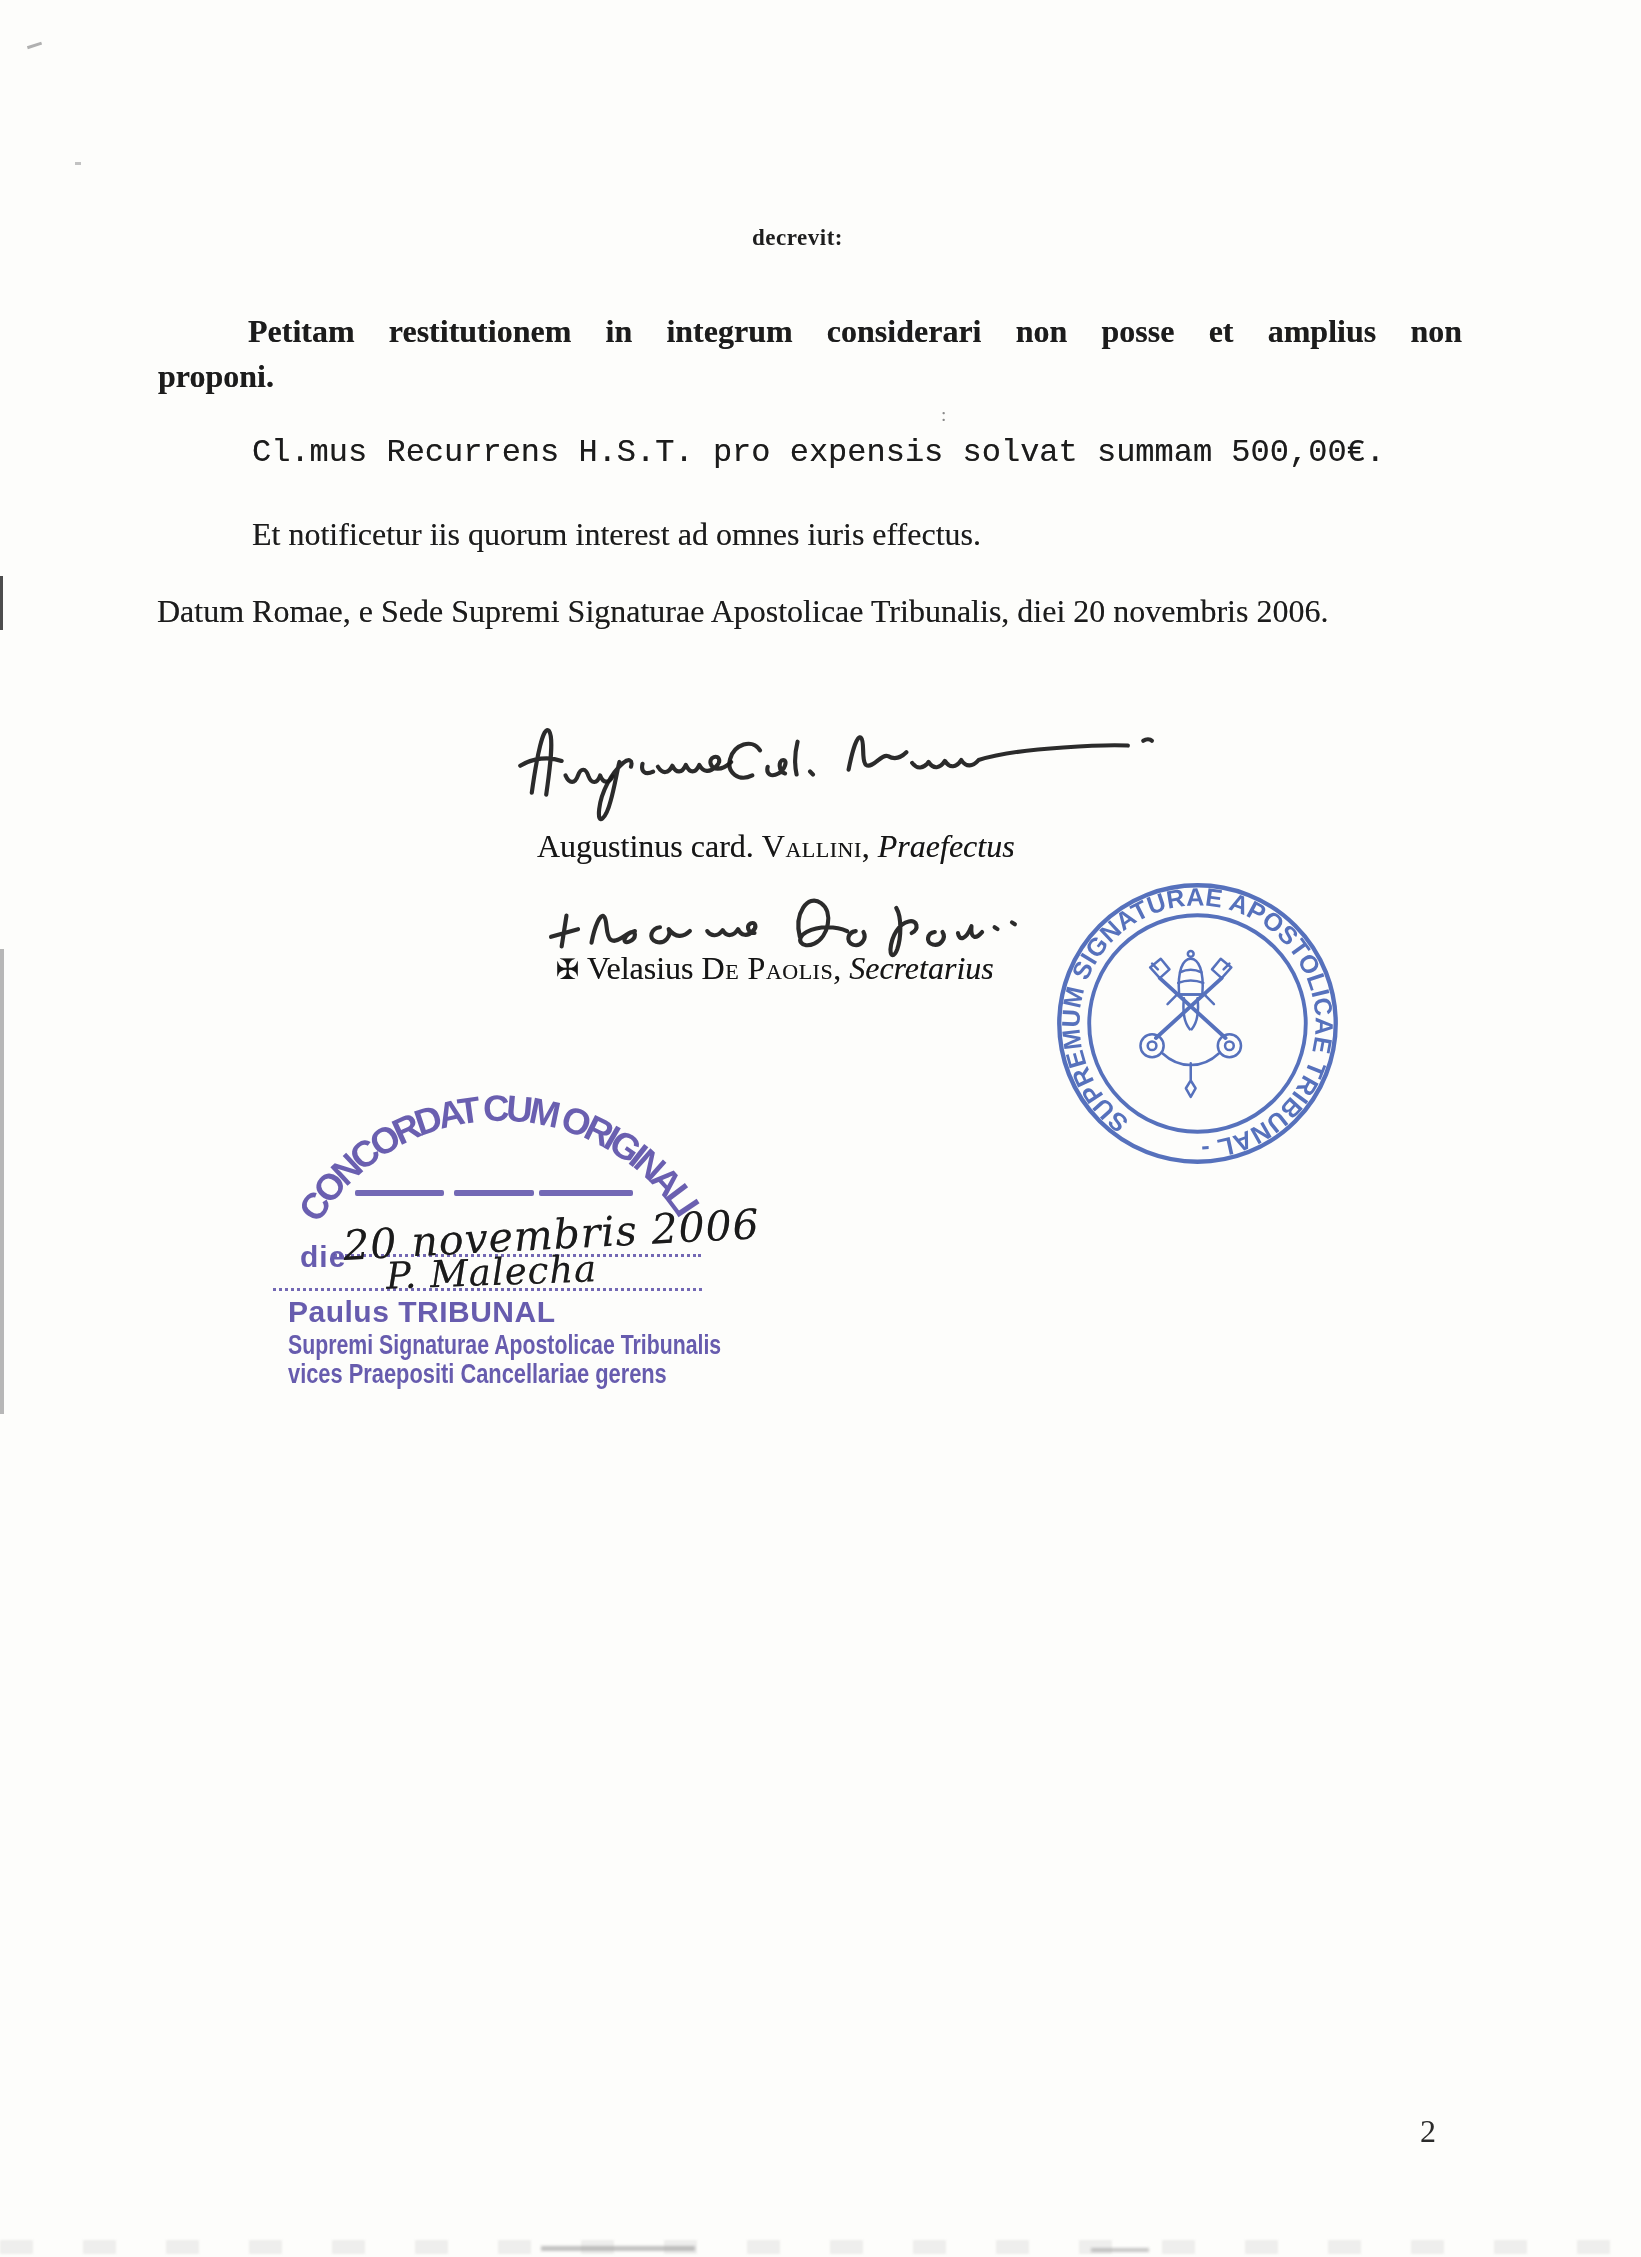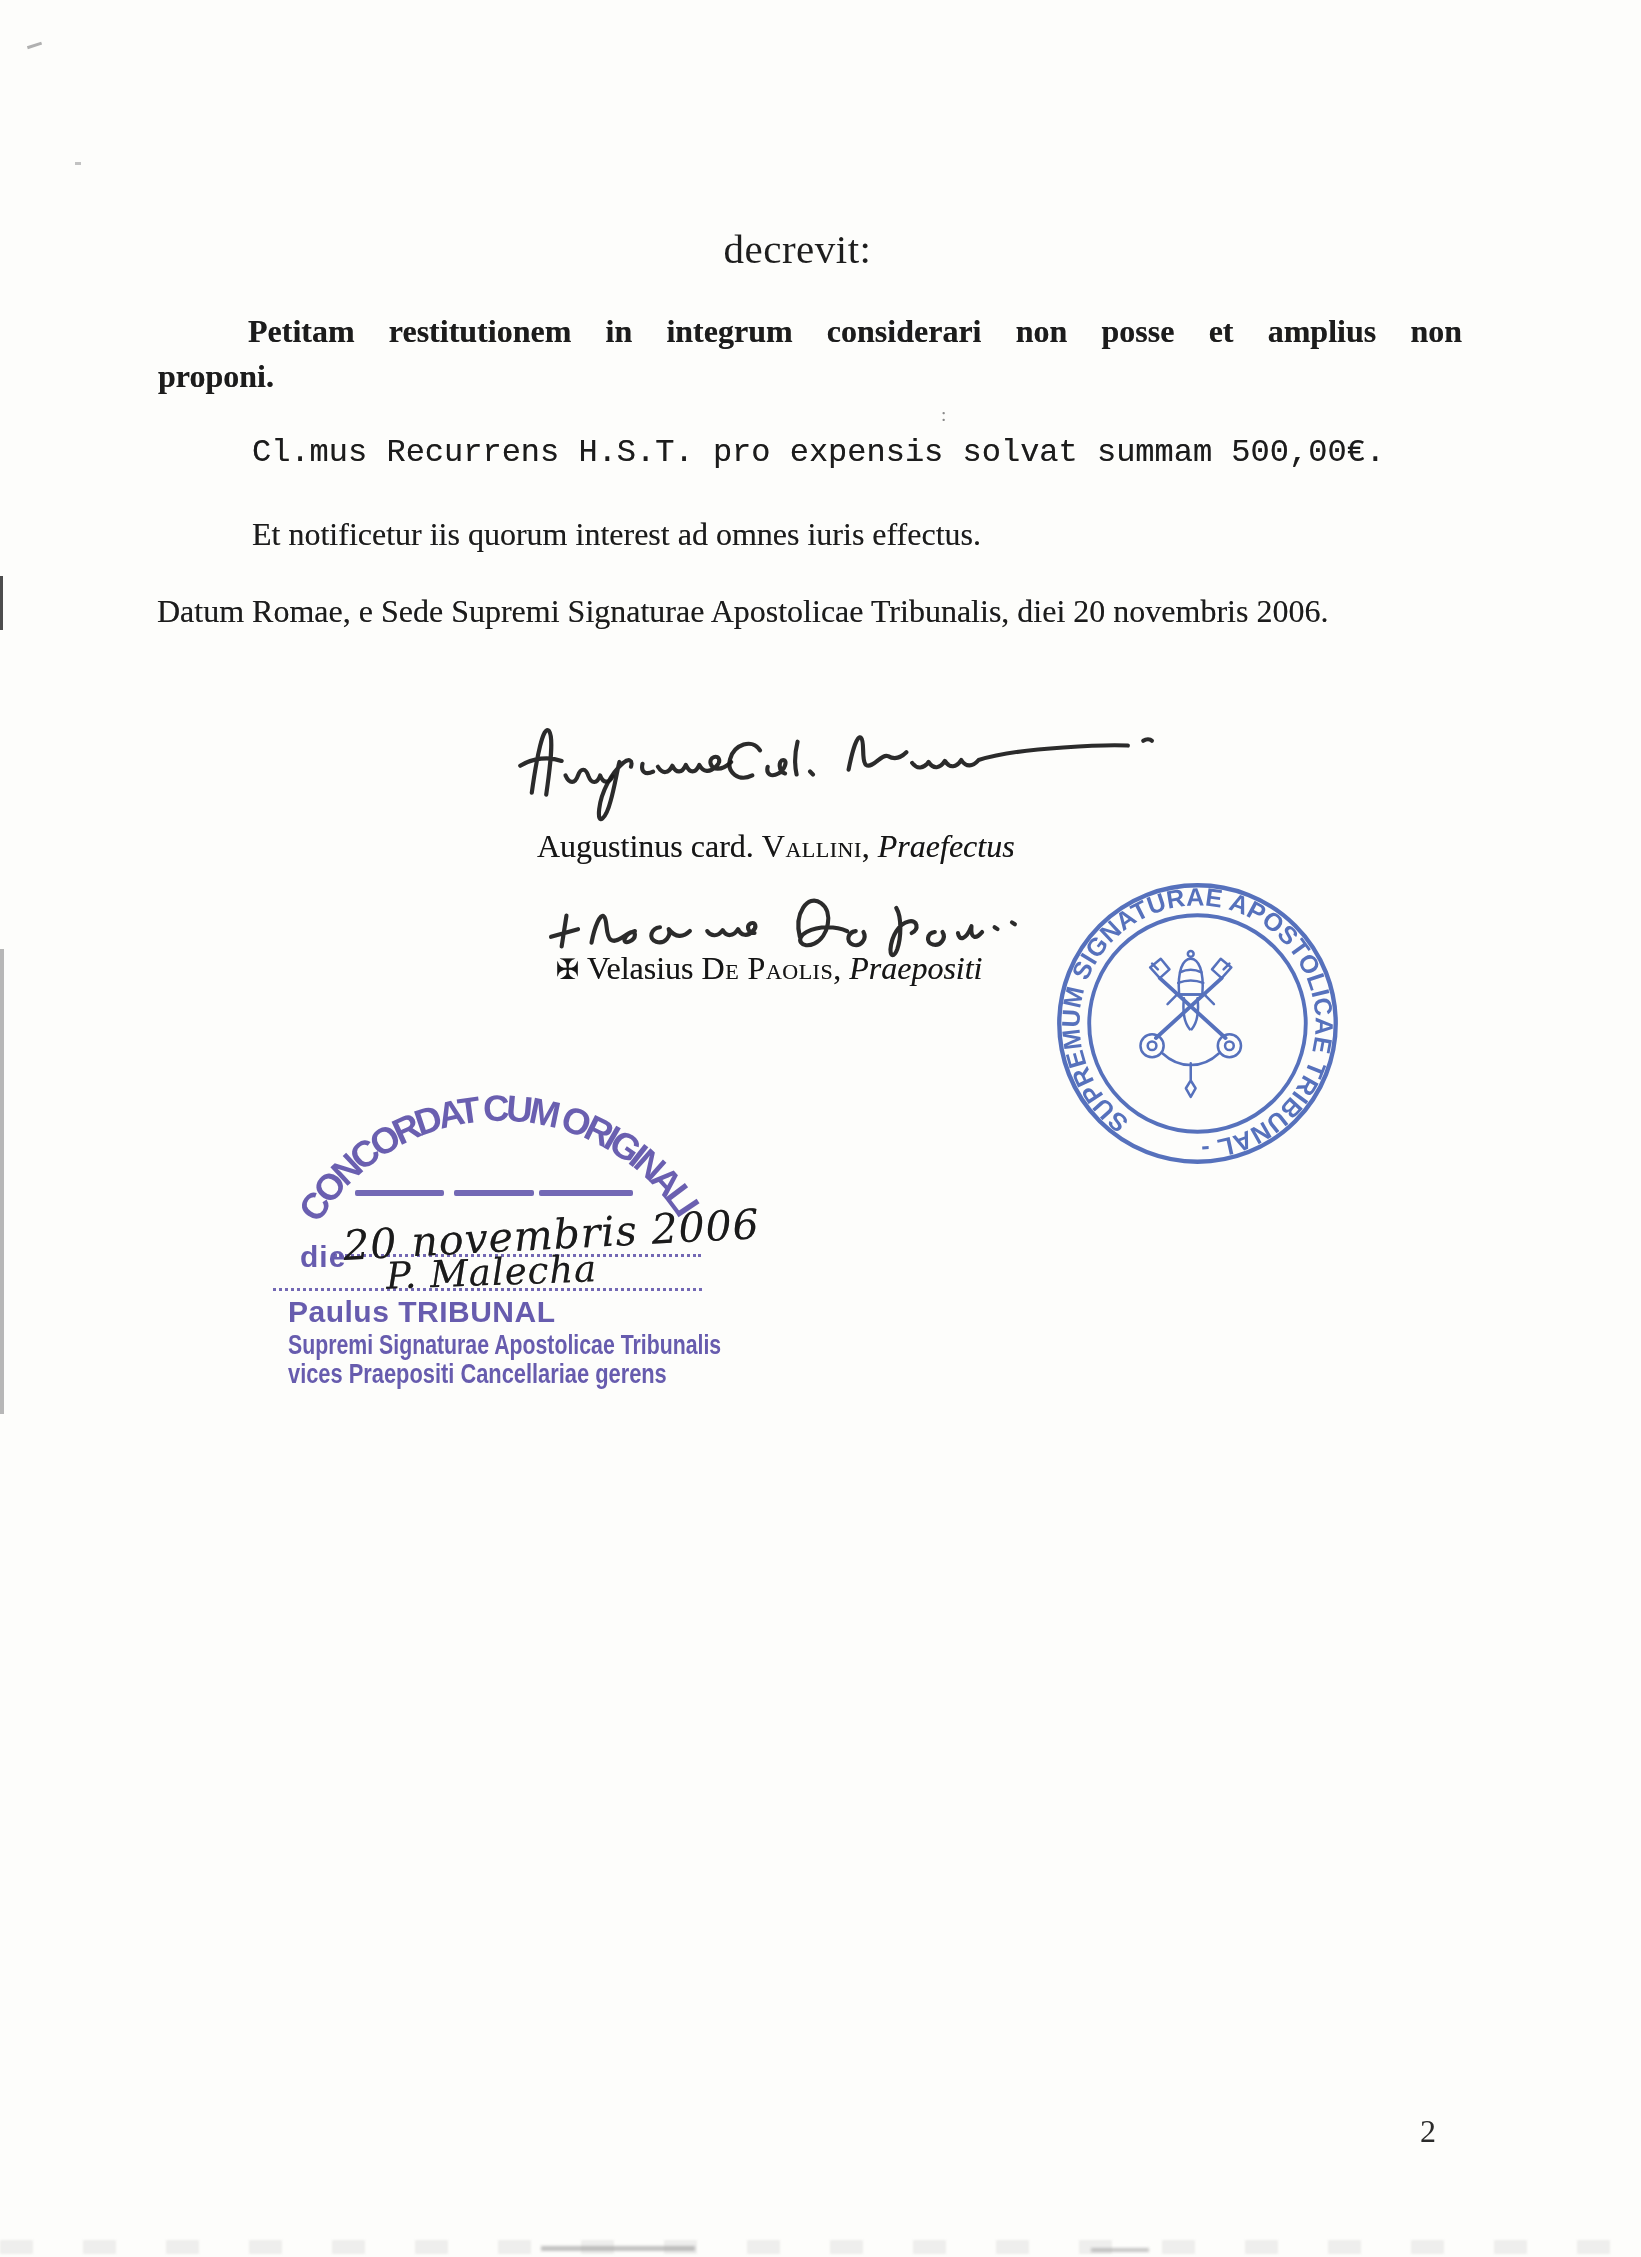--- a/index.html
+++ b/index.html
@@ -8,21 +8,21 @@
     background:#fdfdfb;overflow:hidden;
     font-family:"Liberation Serif", serif;color:#1e1e1e;
   }
   .abs{position:absolute;}
   .bodytext{
     font-size:32px;line-height:1.32;color:#1c1c1c;
     text-shadow:0 0 0.5px rgba(20,20,20,.55);
     white-space:nowrap;
   }
   .bold{font-weight:bold;}
-  .heading{font-size:41px;font-weight:normal;text-align:center;letter-spacing:0.5px;}
+  .heading{font-size:23px;font-weight:bold;text-align:center;letter-spacing:0.5px;}
   .justified{
     text-align:justify;text-align-last:justify;white-space:normal;
   }
   .caption{font-size:32px;white-space:nowrap;color:#161616;text-shadow:0 0 0.5px rgba(20,20,20,.5);}
   .smallcaps{font-variant:small-caps;letter-spacing:0.5px;}
   .ital{font-style:italic;}
   .crossglyph{font-family:"DejaVu Sans", sans-serif;font-size:28px;}
   
   .stamp{color:#5b4fa8;font-family:"Liberation Sans", sans-serif;}
   .stamp-die{font-size:30px;font-weight:bold;letter-spacing:1px;opacity:.92;}
@@ -87,21 +87,21 @@
     <path d="M14,60 L42,52 M30,38 L25,70"></path>
     <path d="M56,66 c3,-16 9,-31 13,-27 c4,4 1,20 7,24 c6,4 13,-4 19,-7 c8,-4 8,6 0,9 c-8,3 -6,-8 6,-11"></path>
     <path d="M127,50 c-9,1 -13,12 -4,15 c9,3 16,-6 13,-13 c7,9 15,9 22,2"></path>
     <path d="M176,54 c4,6 11,6 16,-1 c4,7 11,7 16,-1 c3,7 10,8 15,2 c5,-4 3,-10 -2,-8 c-5,2 -3,10 4,10"></path>
     <path d="M272,60 c-6,-24 8,-45 22,-35 c13,9 8,35 -7,42 c-13,6 -21,-5 -8,-12 c13,-7 31,-6 42,-1 M330,54 c-8,1 -11,11 -3,14 c8,3 15,-6 11,-13"></path>
     <path d="M372,30 c6,10 5,31 1,43 c-3,8 -7,8 -7,0 c1,-14 9,-27 19,-29 c9,-2 11,8 3,12 M412,55 c-8,1 -10,11 -2,13 c8,2 14,-7 10,-13 M436,56 c1,8 8,8 14,-7 c-1,14 5,13 11,6"></path>
     <path d="M474,50 l3,2 M492,45 l3,2"></path>
   </svg>
 
   <div class="abs caption" style="left:556px;top:950px;">
-    <span class="crossglyph">✠</span><span> Velasius </span><span class="smallcaps">De Paolis</span><span>, </span><span class="ital">Praepositi</span>
+    <span class="crossglyph">✠</span><span> Velasius </span><span class="smallcaps">De Paolis</span><span>, </span><span class="ital">Secretarius</span>
   </div>
 
   <svg class="abs seal-svg" style="left:1038px;top:864px;" width="319" height="319" viewBox="0 0 330 330">
     <g stroke="#4a67b8" fill="none">
       <circle cx="165" cy="165" r="143" stroke-width="4.5"></circle>
       <circle cx="165" cy="165" r="112" stroke-width="4"></circle>
     </g>
     <defs>
       <path id="sealTextPath" d="M95,264.9 A122,122 0 1 1 154.4,286.5"></path>
     </defs>

